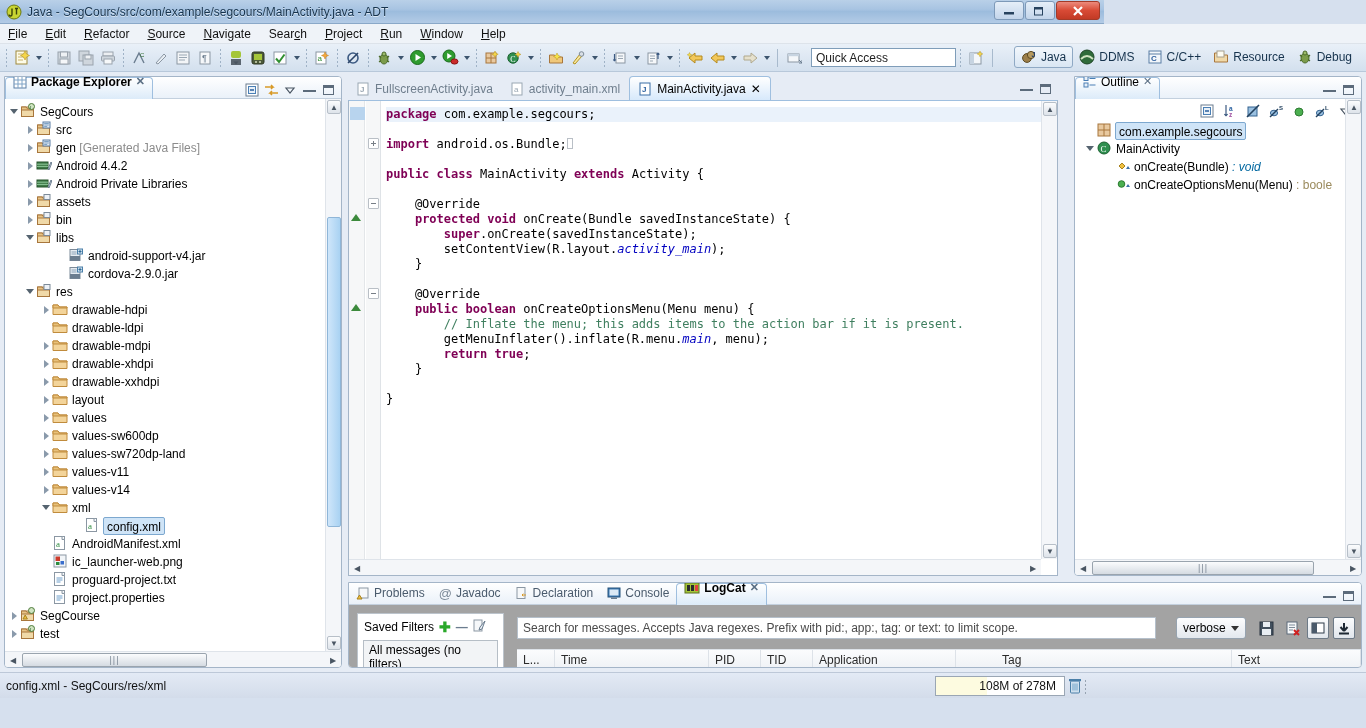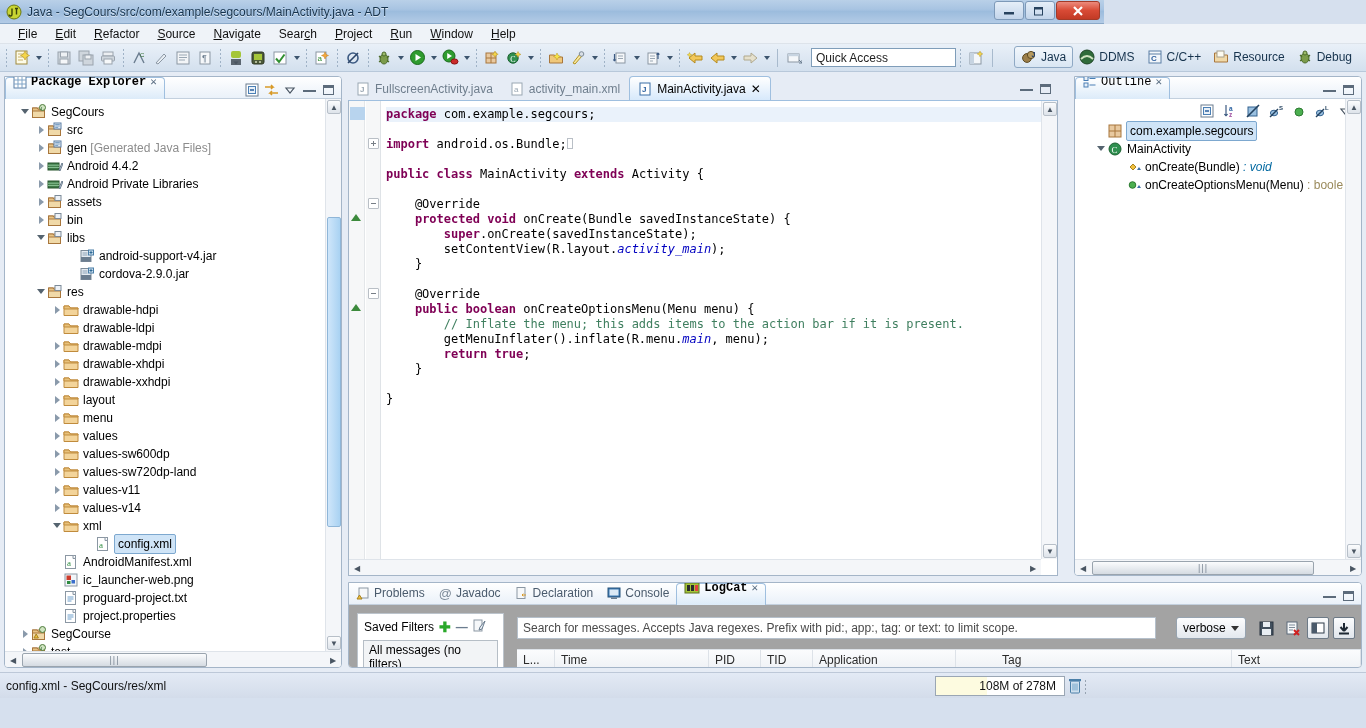--- a/index.html
+++ b/index.html
@@ -30,21 +30,21 @@
   }
   .winbtn.close{
     width:44px;
     background:linear-gradient(to bottom,#ec8a7c,#d84a35 50%,#c23a25);
     border-color:#a33a28; color:#fff; font-weight:bold;
   }
 
   
   #menubar{
     height:20px; background:#eff3f8; border-bottom:1px solid #dde3ea;
-    display:flex; align-items:center; padding-left:10px; gap:2px;
+    display:flex; align-items:center; padding-left:0; gap:2px;
   }
   .menu-item{ padding:2px 8px; font-size:12px; color:#111; cursor:default; }
   .menu-item u{ text-decoration:underline; }
 
   
   #toolbar{
     height:28px;
     background:linear-gradient(to bottom,#e9f0f8,#d3e0ee);
     border-bottom:1px solid #b8c8da;
     display:flex; align-items:center; padding:0 2px; gap:0;
@@ -95,33 +95,33 @@
   }
   .vtab{
     height:22px; display:flex;align-items:center;gap:4px;padding:0 7px;
     font-size:12px; color:#4a5b6d; white-space:nowrap;
   }
   .vtab.active{
     background:linear-gradient(to bottom,#ffffff,#dcebf9);
     border-top:1px solid #9fbfdf; border-left:1px solid #9fbfdf; border-right:1px solid #9fbfdf;
     border-radius:4px 4px 0 0;
     color:#000; font-weight:normal;
-    margin-bottom:-1px; padding-bottom:14px;font-family:Liberation Mono, monospace;
+    margin-bottom:-1px; padding-bottom:14px;
   }
   .vtab.active.bold{ font-weight:bold; }
   .vtab .closex{ font-size:11px;color:#5b6f84; }
   .view-tools{ margin-left:auto; display:flex; align-items:center; gap:3px; padding:0 5px 0 0; }
   .vtool{ width:16px;height:16px;display:flex;align-items:center;justify-content:center; }
   .minbtn{ width:13px;height:3px;border-bottom:2px solid #5c6b7b; }
   .maxbtn{ width:11px;height:10px;border:1.5px solid #5c6b7b; }
   .maxbtn:before{content:"";display:block;height:2px;background:#5c6b7b;}
 
   
   .tree{ font-size:12px; line-height:18px; padding:4px 0 0 0; }
-  .trow{ display:flex; align-items:center; height:18px; white-space:nowrap; padding-left:15px;}
+  .trow{ display:flex; height:18px; white-space:nowrap; padding-left:4px;}
   .trow.sel .lbl{ background:#cfe4f7; border:1px solid #7da8cf; border-radius:2px; padding:0 3px; margin-left:-1px;}
   .arrow-c, .arrow-o{ width:11px;height:18px;display:inline-block;position:relative;flex:0 0 auto;}
   .arrow-c:after{
     content:""; position:absolute; left:3px; top:5px;
     border-left:5px solid #8a9aab; border-top:4px solid transparent; border-bottom:4px solid transparent;
   }
   .arrow-o:after{
     content:""; position:absolute; left:1px; top:6px;
     border-top:5px solid #55636f; border-left:4px solid transparent; border-right:4px solid transparent;
   }
@@ -768,29 +768,20 @@
           </svg>
           <span class="lbl">layout</span>
         </div>
         <div class="trow">
           <span style="display: inline-block; width: 32px; flex: 0 0 auto;"></span>
           <span class="arrow-c"></span>
           <svg width="16" height="16" viewBox="0 0 16 16" class="ticon">
             <path d="M1 4 h5 l1.5 2 h7.5 v7.5 h-14z" fill="#f3d49a" stroke="#c08b3c"></path>
             <path d="M1 4 h5 l1.5 2 h7.5 v1 h-14z" fill="#e8c17a" stroke="#c08b3c"></path>
           </svg>
-          <span class="lbl">menu</span>
-        </div>
-        <div class="trow">
-          <span style="display: inline-block; width: 32px; flex: 0 0 auto;"></span>
-          <span class="arrow-c"></span>
-          <svg width="16" height="16" viewBox="0 0 16 16" class="ticon">
-            <path d="M1 4 h5 l1.5 2 h7.5 v7.5 h-14z" fill="#f3d49a" stroke="#c08b3c"></path>
-            <path d="M1 4 h5 l1.5 2 h7.5 v1 h-14z" fill="#e8c17a" stroke="#c08b3c"></path>
-          </svg>
           <span class="lbl">values</span>
         </div>
         <div class="trow">
           <span style="display: inline-block; width: 32px; flex: 0 0 auto;"></span>
           <span class="arrow-c"></span>
           <svg width="16" height="16" viewBox="0 0 16 16" class="ticon">
             <path d="M1 4 h5 l1.5 2 h7.5 v7.5 h-14z" fill="#f3d49a" stroke="#c08b3c"></path>
             <path d="M1 4 h5 l1.5 2 h7.5 v1 h-14z" fill="#e8c17a" stroke="#c08b3c"></path>
           </svg>
           <span class="lbl">values-sw600dp</span>

